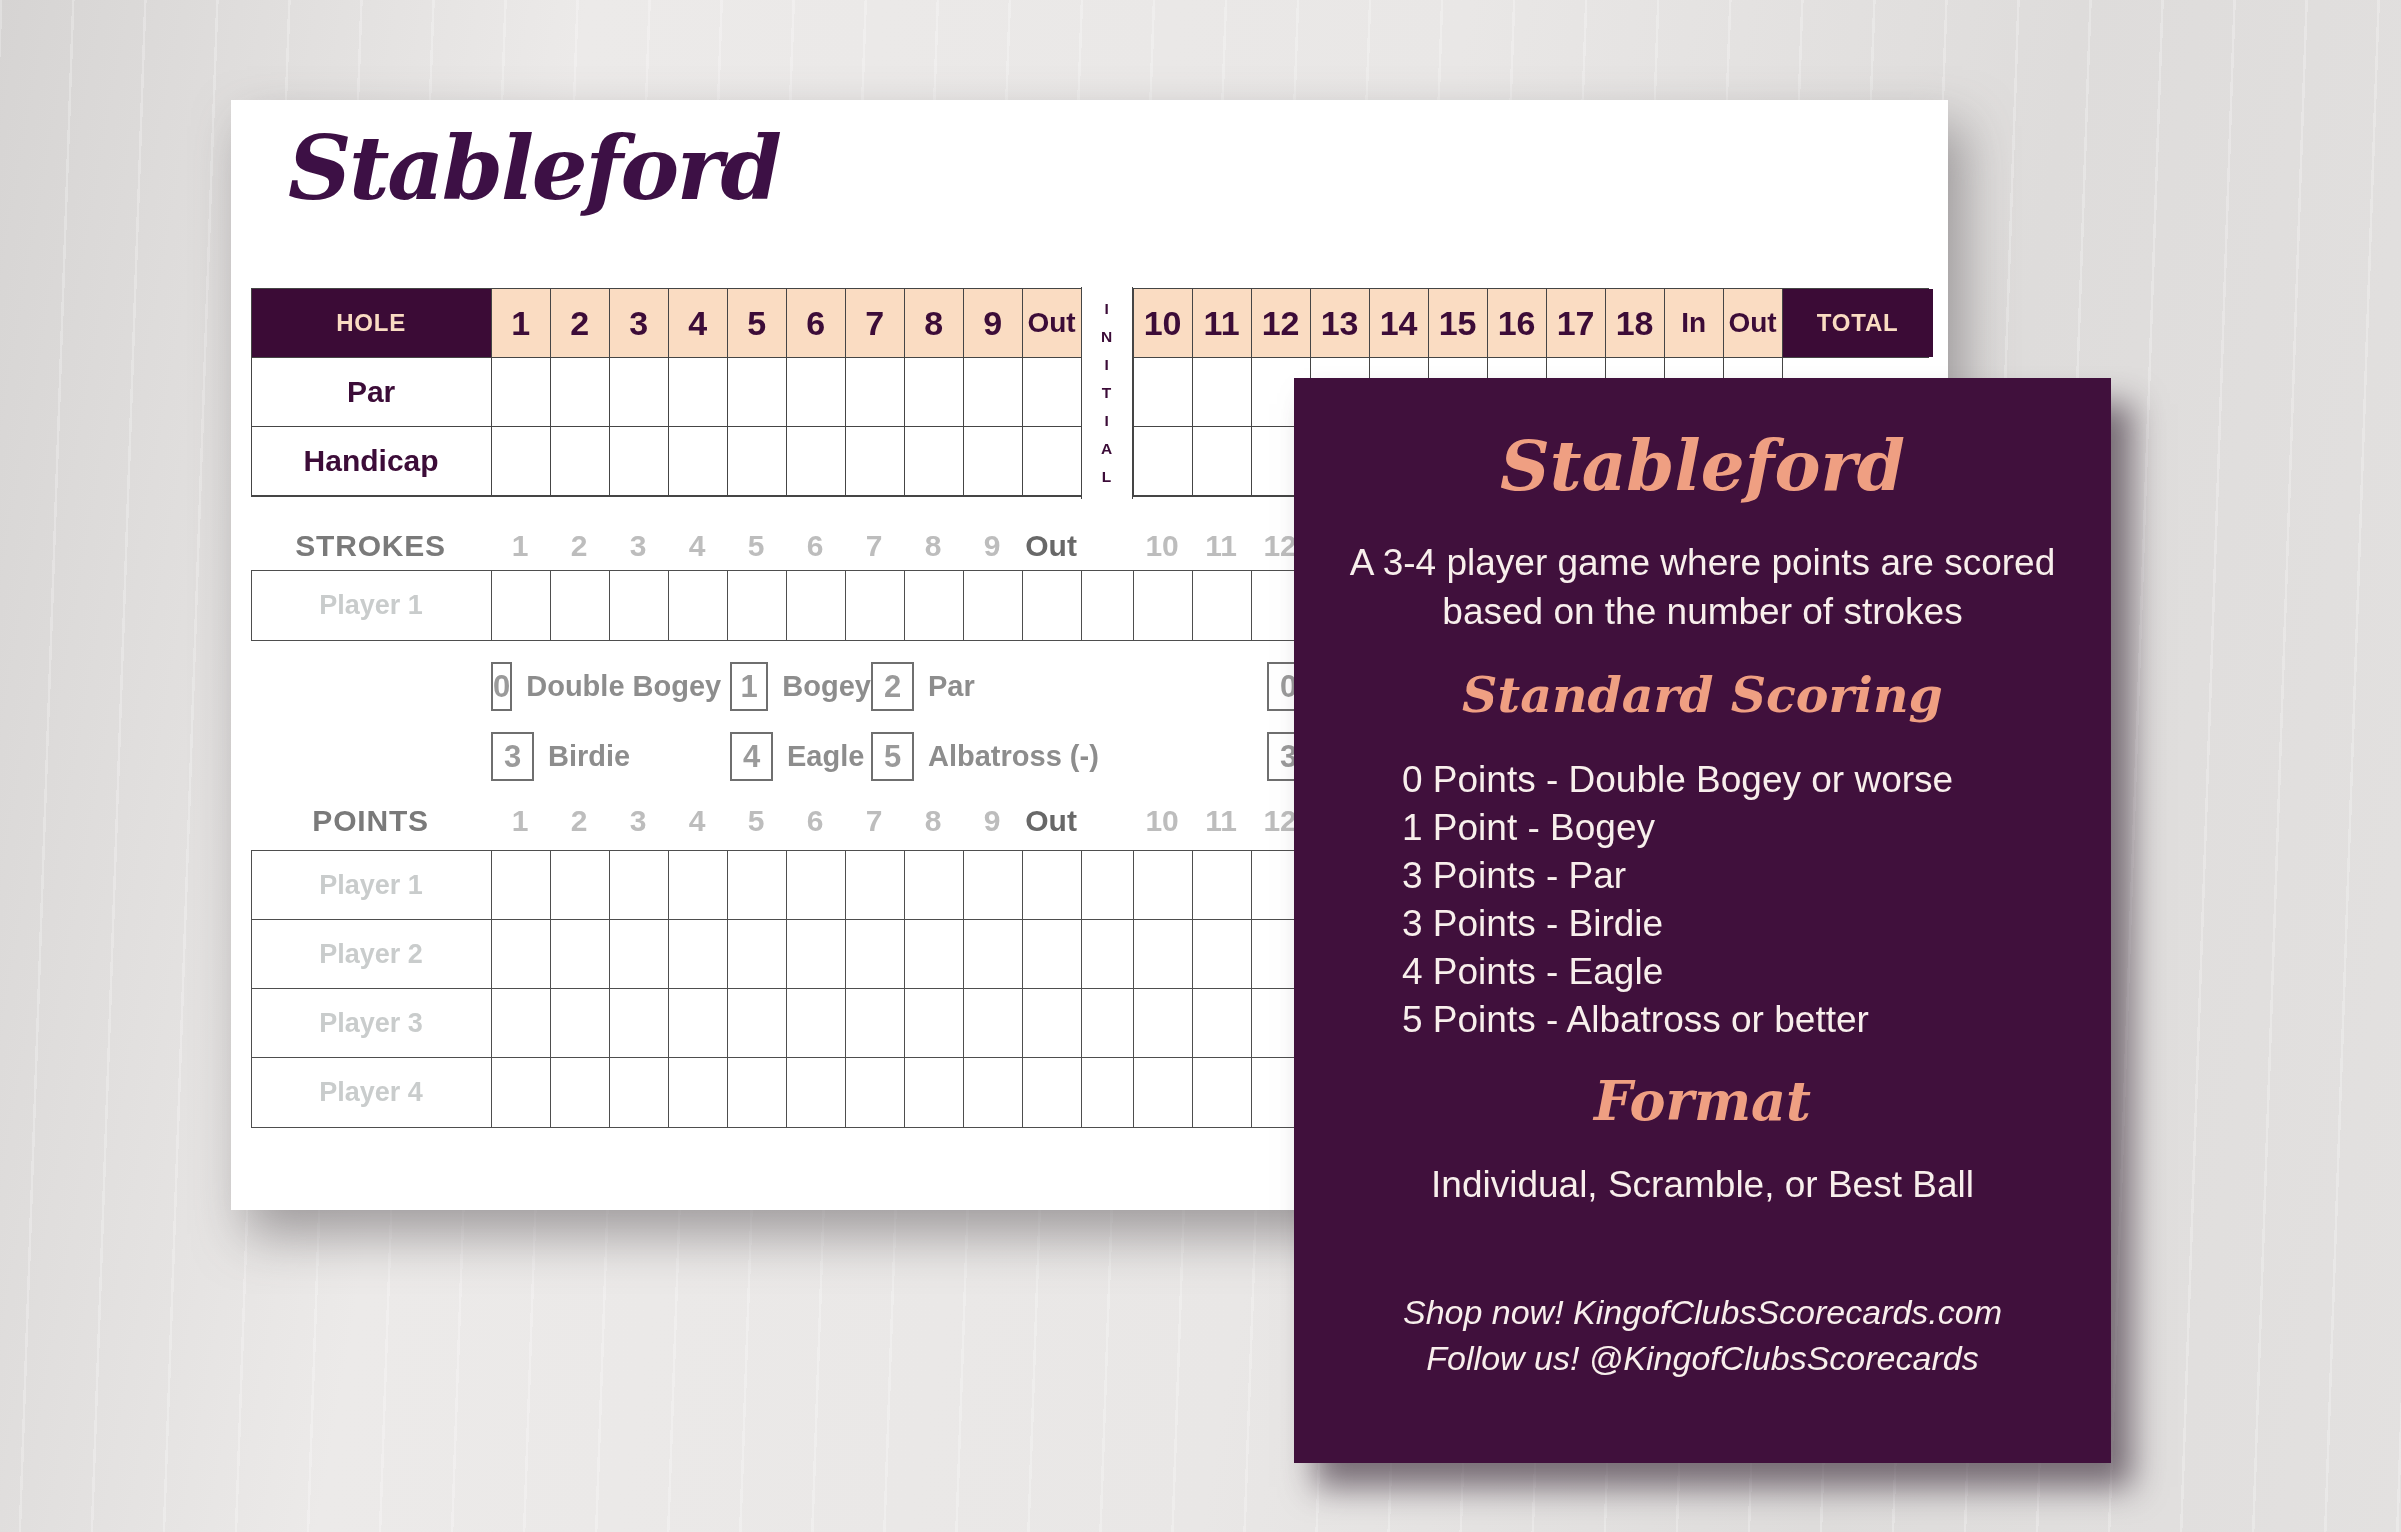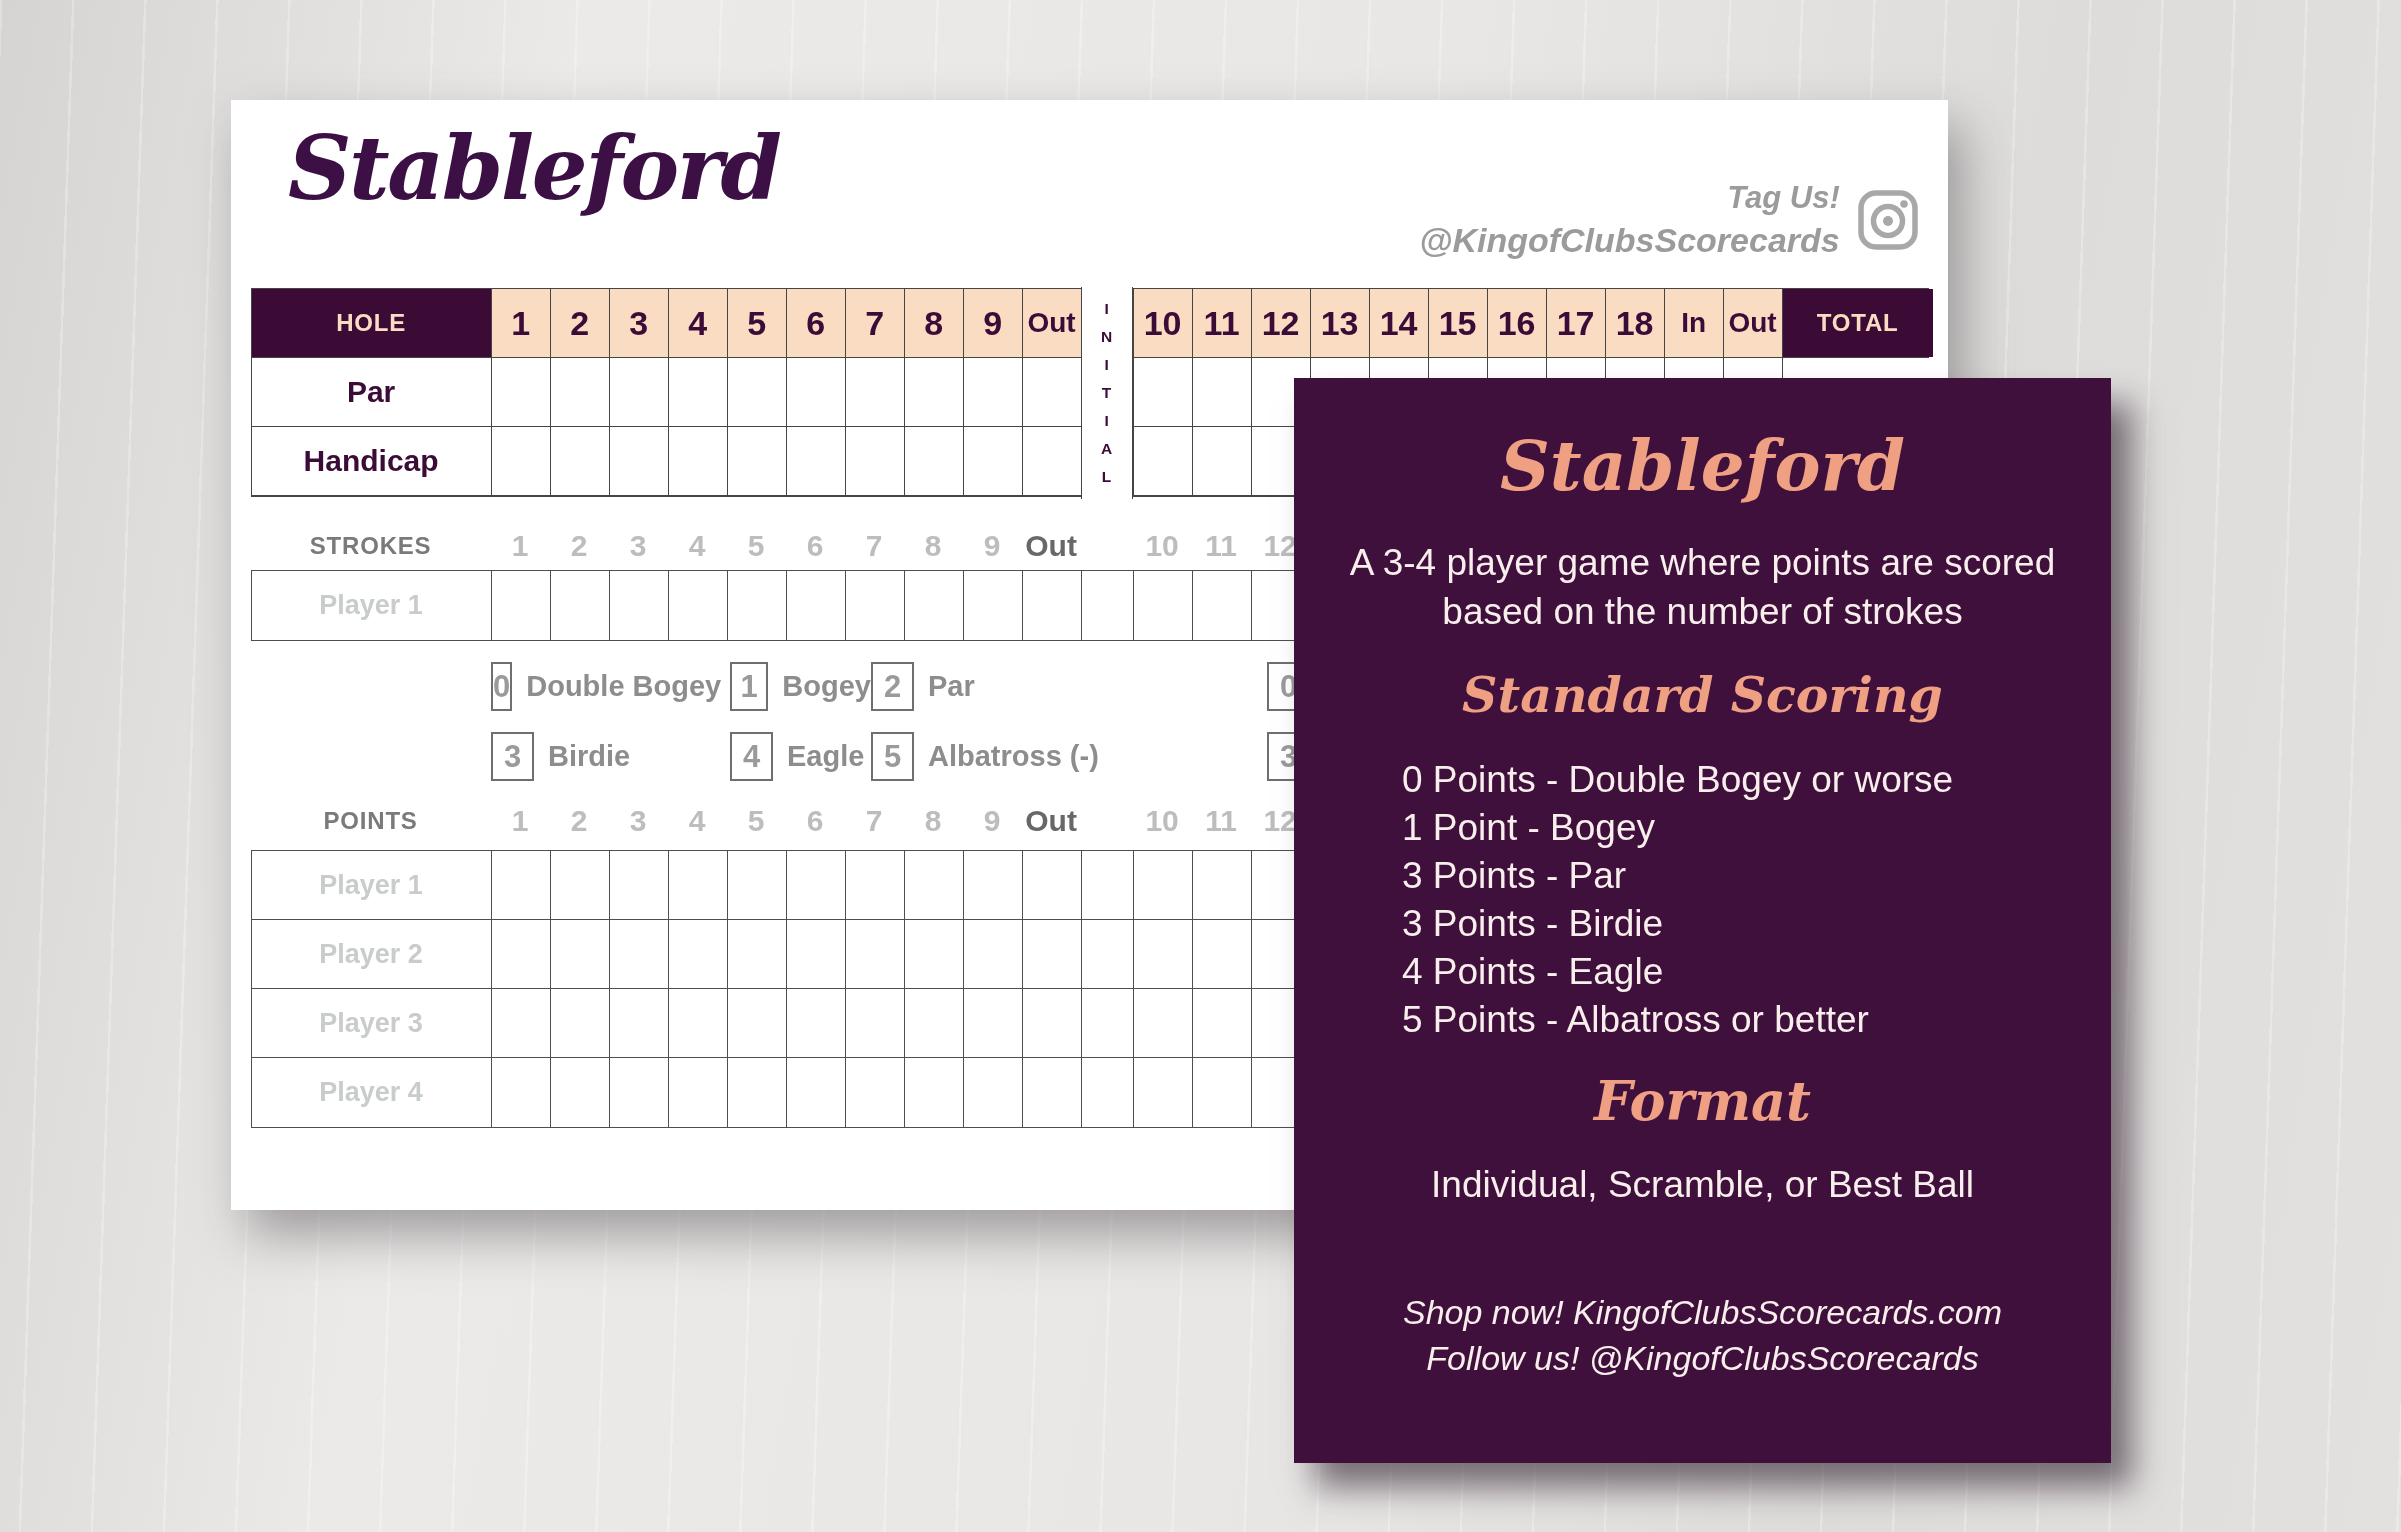--- a/index.html
+++ b/index.html
@@ -49,21 +49,21 @@
   .hdr .front .cell:last-child,.hdr .back .cell:nth-last-child(-n+2){font-size:28px;}
   .rep{display:contents;}
   .init-overlay{position:absolute;left:829px;top:-1.6px;width:52px;height:212px;background:#fff;
     border-left:1.6px solid var(--line);border-right:1.6px solid var(--line);box-sizing:border-box;
     display:flex;flex-direction:column;align-items:center;justify-content:center;}
   .init-overlay span{font-size:15.5px;font-weight:bold;color:var(--num-purple);line-height:28px;}
 
   
   .grayrow{position:absolute;left:19.6px;width:1678px;height:41px;display:flex;align-items:center;}
   .grayrow .cell{border:0;background:transparent;font-weight:bold;font-size:30px;color:var(--gray-light);}
-  .grayrow .cell.label{color:var(--gray-mid);font-size:24px;letter-spacing:0.8px;}
+  .grayrow .cell.label{color:var(--gray-mid);font-size:30px;letter-spacing:0.8px;}
   .grayrow .front .cell:last-child,.grayrow .back .cell:nth-last-child(-n+2){color:var(--gray-dark);}
   .grayrow-strokes{top:425px;}
   .grayrow-points{top:700px;}
 
   
   .grid{position:absolute;left:19.6px;width:1678px;border:1.6px solid #4e4e4e;box-sizing:border-box;background:#fff;}
   .grid-strokes{top:470px;}
   .grid-points{top:750px;}
   .grid .row{height:69px;border-bottom:1.6px solid #4e4e4e;}
   .grid-points .row{height:69px;}
@@ -99,32 +99,20 @@
 </style>
 </head>
 <body>
 
 <div class="stage">
 
   <div class="scorecard">
 
     <div class="sc-title">Stableford</div>
 
-    <div class="tag">
-      <div class="tag-text">
-        <div class="tag-line1">Tag Us!</div>
-        <div class="tag-line2">@KingofClubsScorecards</div>
-      </div>
-      <svg class="ig" viewBox="0 0 64 64">
-        <rect x="5" y="5" width="54" height="54" rx="15" fill="none" stroke="#a8a8a8" stroke-width="5.5"></rect>
-        <circle cx="32" cy="33" r="14.5" fill="none" stroke="#a8a8a8" stroke-width="5.5"></circle>
-        <circle cx="32" cy="33" r="5" fill="#a8a8a8"></circle>
-        <circle cx="48" cy="16" r="3.8" fill="#a8a8a8"></circle>
-      </svg>
-    </div>
 
     <div class="tbl">
       <div class="row hdr">
         <div class="cell label purple">HOLE</div>
         <div class="rep front">
           
         <div class="cell peach">1</div><div class="cell peach">2</div><div class="cell peach">3</div><div class="cell peach">4</div><div class="cell peach">5</div><div class="cell peach">6</div><div class="cell peach">7</div><div class="cell peach">8</div><div class="cell peach">9</div><div class="cell peach">Out</div></div>
         <div class="cell init"></div>
         <div class="rep back">
           

